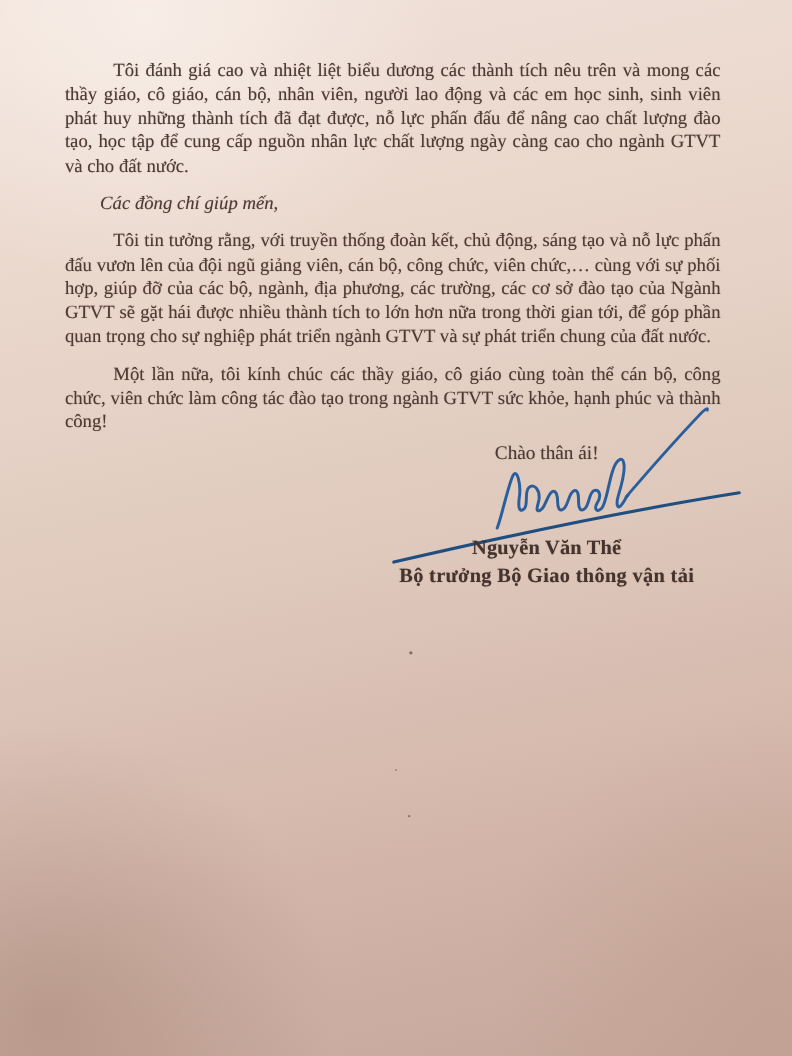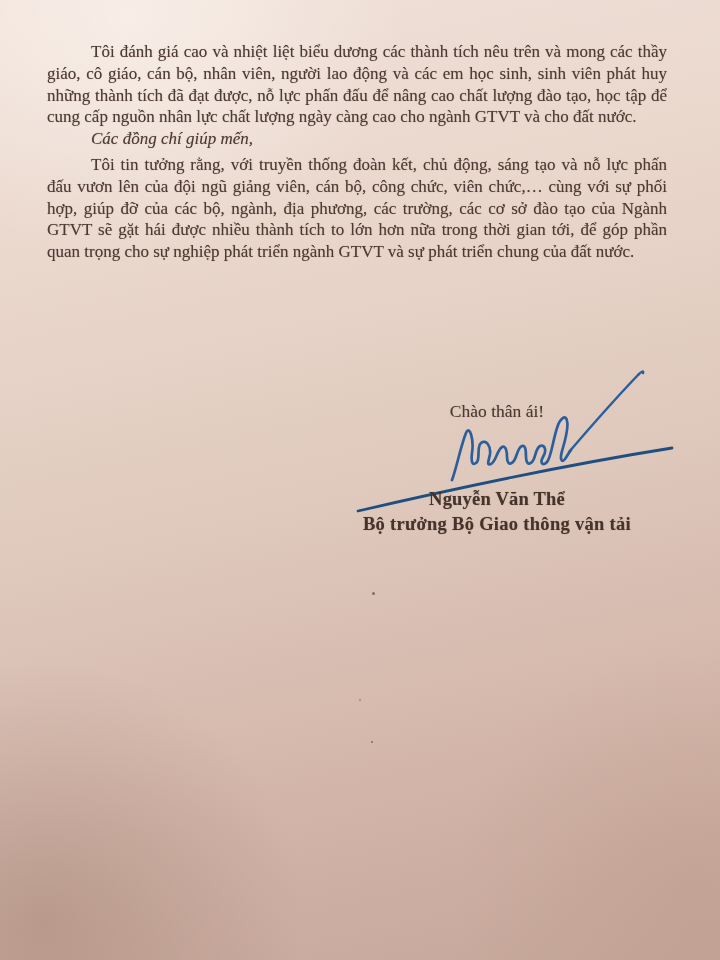--- a/index.html
+++ b/index.html
@@ -19,21 +19,21 @@
     position: absolute;
     top: 41px;
     left: 47px;
     width: 620px;
     font-size: 17px;
     line-height: 21.8px;
     color: #4c3a33;
     text-shadow: 0 0 1px rgba(78,56,48,0.40);
   }
   .para {
-    margin: 0;
+    margin: 12px;
     text-indent: 44px;
     text-align: justify;
   }
   .para-2 { margin-bottom: 8px; }
   .salutation {
     margin: 0 0 4px;
     text-indent: 44px;
     font-style: italic;
   }
   .closing {
@@ -82,20 +82,21 @@
 </style>
 </head>
 <body>
 
 <div class="page">
 
   <div class="body-text">
     <p class="para para-1">Tôi đánh giá cao và nhiệt liệt biểu dương các thành tích nêu trên và mong các thầy giáo, cô giáo, cán bộ, nhân viên, người lao động và các em học sinh, sinh viên phát huy những thành tích đã đạt được, nỗ lực phấn đấu để nâng cao chất lượng đào tạo, học tập để cung cấp nguồn nhân lực chất lượng ngày càng cao cho ngành GTVT và cho đất nước.</p>
     <p class="salutation">Các đồng chí giúp mến,</p>
     <p class="para para-2">Tôi tin tưởng rằng, với truyền thống đoàn kết, chủ động, sáng tạo và nỗ lực phấn đấu vươn lên của đội ngũ giảng viên, cán bộ, công chức, viên chức,… cùng với sự phối hợp, giúp đỡ của các bộ, ngành, địa phương, các trường, các cơ sở đào tạo của Ngành GTVT sẽ gặt hái được nhiều thành tích to lớn hơn nữa trong thời gian tới, để góp phần quan trọng cho sự nghiệp phát triển ngành GTVT và sự phát triển chung của đất nước.</p>
+    <p class="para para-3">Một lần nữa, tôi kính chúc các thầy giáo, cô giáo cùng toàn thể cán bộ, công chức, viên chức làm công tác đào tạo trong ngành GTVT sức khỏe, hạnh phúc và thành công!</p>
   </div>
 
   <div class="closing">Chào thân ái!</div>
 
   <svg class="signature-svg" viewBox="0 0 350 160" xmlns="http://www.w3.org/2000/svg">
     <path stroke="#1f4e81" stroke-width="2.8" d="M 18 153 C 104 133 219 108 332 90"></path>
     <path stroke="#2b5f9c" stroke-width="2.7" d="M 112 122 C 116 112 121 87 126 75 C 130 66 134 83 132 95 C 131 103 132 108 136 105 C 141 102 136 89 141 85 C 146 81 151 88 150 96 C 149 102 146 108 151 106 C 156 104 157 92 162 89 C 166 87 167 94 167 99 C 167 104 169 108 173 104 C 177 100 177 90 182 88 C 186 87 186 94 186 99 C 186 104 188 108 192 104 C 196 100 195 91 200 88 C 205 86 207 93 203 99 C 200 104 202 109 207 104 C 211 100 213 82 217 70 C 220 60 226 56 227 63 C 229 70 225 83 222 93 C 220 100 221 106 225 101 C 228 97 229 94 231 92"></path>
     <path stroke="#2b5f9c" stroke-width="2.5" d="M 229 94 C 247 73 276 40 298 17 C 301 14 304 12 303 15"></path>
   </svg>
 

